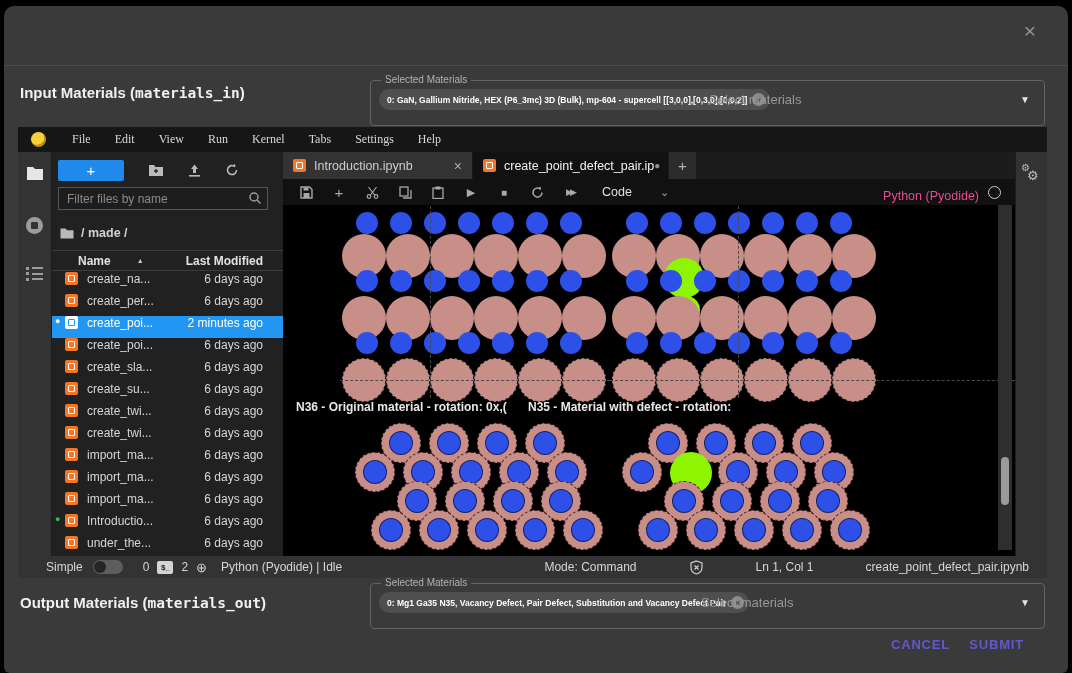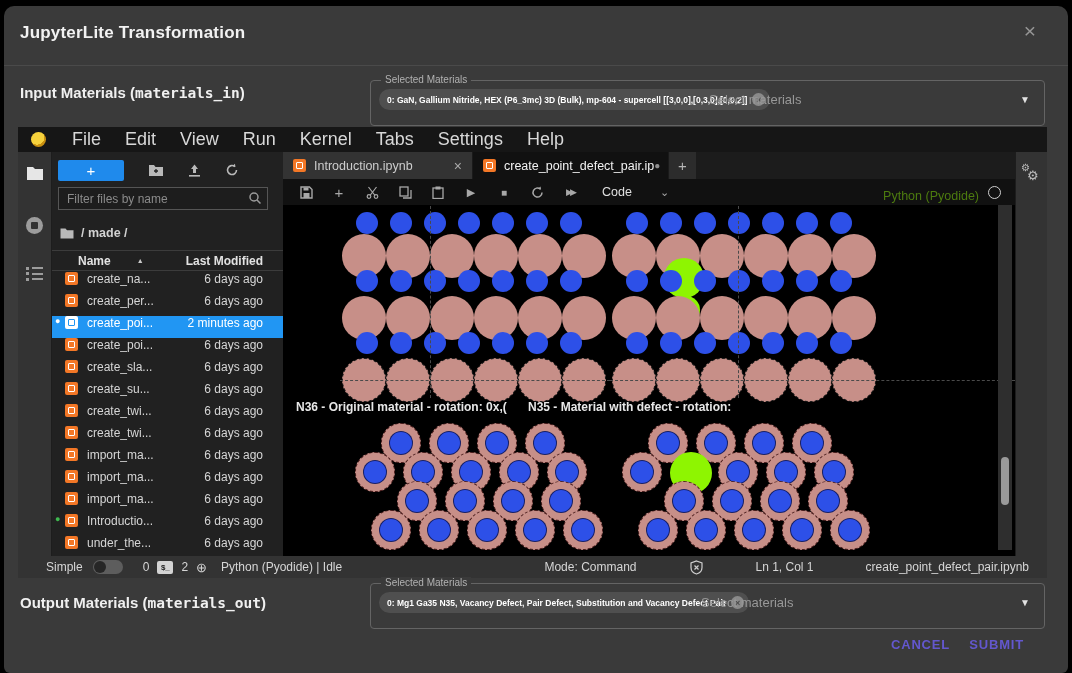--- a/index.html
+++ b/index.html
@@ -38,21 +38,21 @@
   .dlg-btn { position:absolute; top:631px; font-size:13px; font-weight:bold;
              letter-spacing:.8px; color:#6357ce; cursor:pointer; background:none; border:none; }
 
   
   .jl-window { position:absolute; left:14px; top:121px; width:1029px; height:451px;
                background:#161616; }
   .jl-menubar { position:absolute; left:0; top:0; width:100%; height:25px; background:#161616;
                 display:flex; align-items:center; }
   .jl-logo { width:15px; height:15px; border-radius:50%; margin:0 14px 0 13px;
              background:radial-gradient(circle at 40% 35%, #f6d13c 55%, #c99010 56%); }
-  .jl-menu-item { padding:0 12px; font-size:18px; color:#d8d8d8; line-height:25px; cursor:pointer; }
+  .jl-menu-item { padding:0 12px; font-size:12px; color:#d8d8d8; line-height:25px; cursor:pointer;font-family:Liberation Serif, serif; }
 
   .jl-body { position:absolute; left:0; top:25px; width:100%; height:404px; display:flex; }
 
   .activity-bar { width:34px; background:#333; border-right:1px solid #1d1d1d;
                   display:flex; flex-direction:column; align-items:center; }
   .act-icon { margin-top:14px; cursor:pointer; }
   .stop-circle { width:17px; height:17px; border-radius:50%; background:#9c9c9c;
                  display:flex; align-items:center; justify-content:center; }
   .stop-circle .sq { width:7px; height:7px; background:#333; border-radius:1px; }
   .toc-icon .trow { display:flex; align-items:center; margin:2.5px 0; }
@@ -107,21 +107,21 @@
   .tabbar .tab-rest { flex:1; background:#1c1c1c; }
 
   .nb-toolbar { position:absolute; left:0; top:27px; width:100%; height:26px; background:#111;
                 display:flex; align-items:center; }
   .tb-icon { margin-left:13px; width:20px; display:flex; justify-content:center;
              color:#a8a8a8; font-size:12px; cursor:pointer; }
   .tb-run { font-size:11px; }
   .tb-ffwd { letter-spacing:-3px; font-size:9px; }
   .cell-type { margin-left:22px; color:#e0e0e0; font-size:12.5px; cursor:pointer; }
   .cell-caret { margin-left:28px; color:#a8a8a8; font-size:11px; cursor:pointer; }
-  .kernel-name { margin-left:auto; color:#4d7c0f; font-size:12.5px; cursor:pointer;margin-top:8px; }
+  .kernel-name { margin-left:auto; color:#ec4899; font-size:12.5px; cursor:pointer;margin-top:8px; }
   .kernel-circle { width:13px; height:13px; border:1.5px solid #d0d0d0; border-radius:50%;
                    margin:0 14px 0 9px; cursor:pointer; flex:none; }
 
   .nb-content { position:absolute; left:0; top:53px; right:0; bottom:0; background:#000; overflow:hidden; }
   .panel { position:absolute; }
   .atom { position:absolute; border-radius:50%; }
   .atom.dashed { border:1px dashed rgba(30,30,30,.95); }
   .dashv { position:absolute; width:0; border-left:1px dashed #4a4a4a; }
   .dashh { position:absolute; height:0; border-top:1px dashed #4a4a4a; }
   .ring { position:absolute; border-radius:50%; border:1px dashed rgba(70,25,25,.9);
@@ -153,21 +153,20 @@
   .kern-badge { margin-left:8px; font-size:13px; color:#d4d4d4; line-height:13px; }
   .sb-right { margin-left:auto; display:flex; align-items:center; margin-right:18px;gap:30px; }
   .sb-right .sb-item { margin-left:22px; }
 </style>
 </head>
 <body>
 
 <div class="dialog">
 
   <div class="dlg-header">
-    <div class="dlg-title">JupyterLite Transformation</div>
     <div class="dlg-close">×</div>
   </div>
 
   <div class="section-label" style="top:78px;"><span>Input Materials (</span><span class="mono">materials_in</span><span>)</span></div>
 
   <div class="matfield" style="top:74px;">
     <span class="legend">Selected Materials</span>
     <div class="chip">
       <span>0: GaN, Gallium Nitride, HEX (P6_3mc) 3D (Bulk), mp-604 - supercell [[3,0,0],[0,3,0],[0,0,2]]</span>
       <span class="chip-x">×</span>

